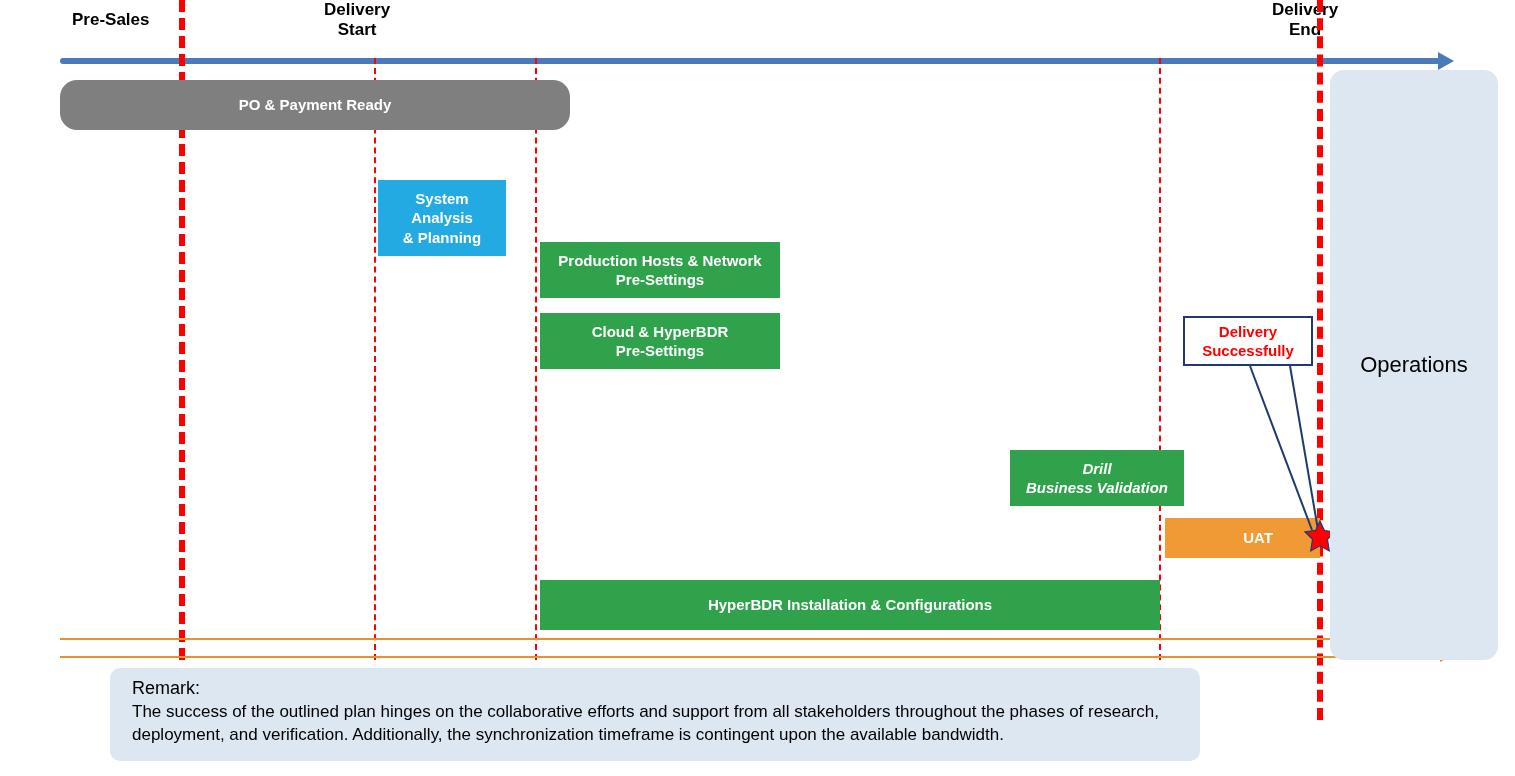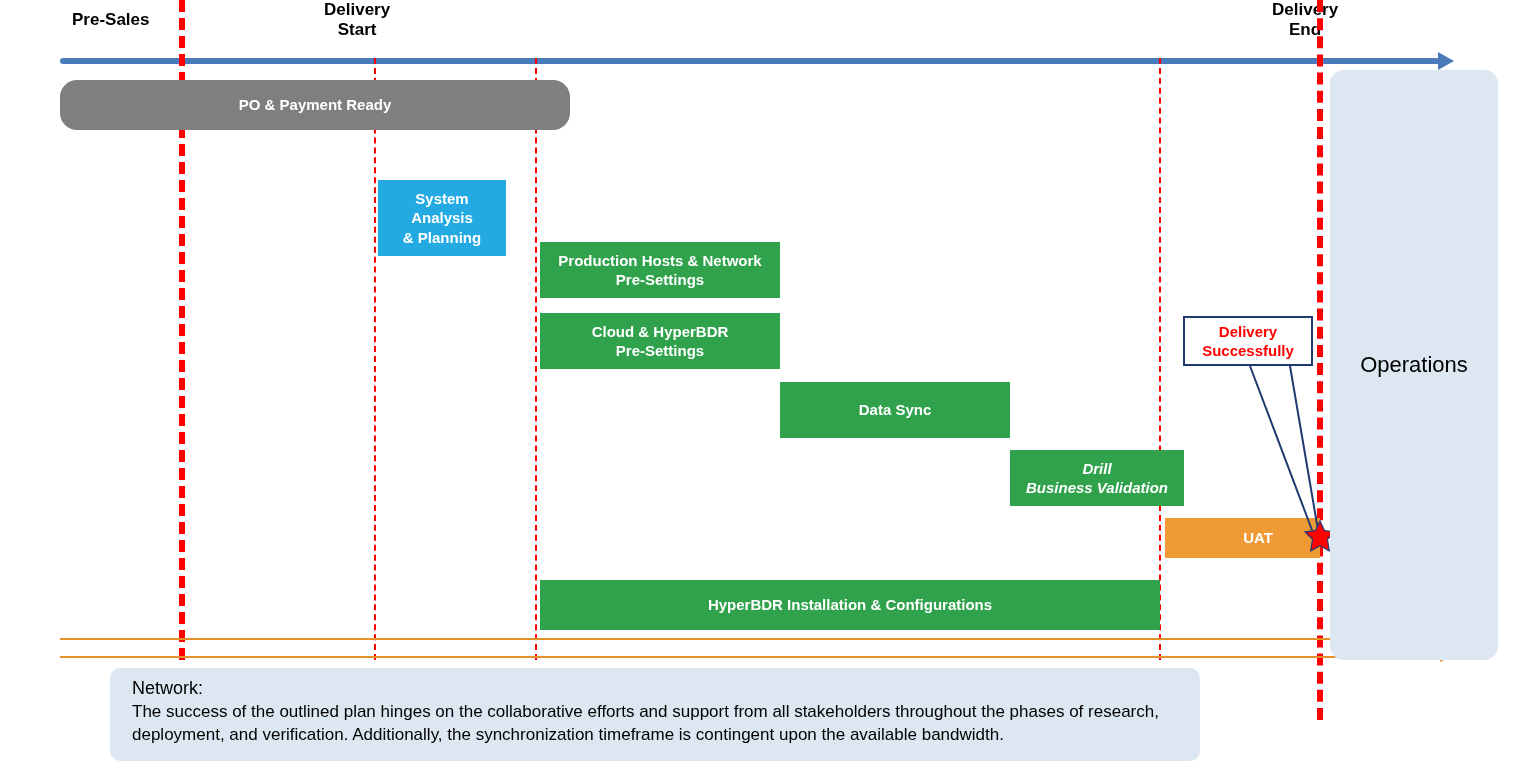--- a/index.html
+++ b/index.html
@@ -165,21 +165,20 @@
   <div class="vline vline-thin" style="left:1159px; height:602px;"></div>
   <div class="vline vline-thick" style="left:1317px; height:720px; top:0;"></div>
 
   <div class="bar bar-gray" style="left:60px;   top:80px;  width:510px; height:50px;border-radius:17px;">PO &amp; Payment Ready</div>
   <div class="bar bar-blue" style="left:378px;  top:180px; width:128px; height:76px;">System Analysis
 &amp; Planning</div>
   <div class="bar bar-green" style="left:540px;  top:242px; width:240px; height:56px;">Production Hosts &amp; Network
 Pre-Settings</div>
   <div class="bar bar-green" style="left:540px;  top:313px; width:240px; height:56px;">Cloud &amp; HyperBDR
 Pre-Settings</div>
-  <div class="bar bar-green" style="left:780px;  top:382px; width:230px; height:56px;">Data Sync</div>
   <div class="bar bar-green" style="left:1010px; top:450px; width:174px; height:56px;font-style:italic;">Drill
 Business Validation</div>
   <div class="bar bar-orange" style="left:1165px; top:518px; width:155px; height:40px;">UAT</div>
   <div class="bar bar-green" style="left:540px;  top:580px; width:620px; height:50px;">HyperBDR Installation &amp; Configurations</div>
 
   <svg style="position:absolute; left:0; top:0; width:1515px; height:776px; pointer-events:none;">
     <line x1="1250" y1="366" x2="1312" y2="530" stroke="#203a6f" stroke-width="2"></line>
     <line x1="1290" y1="366" x2="1318" y2="530" stroke="#203a6f" stroke-width="2"></line>
   </svg>
 
@@ -191,17 +190,17 @@
         <path fill="#ff0000" stroke="#1a3a7a" stroke-width="0.8" d="M12 2l2.95 6.35L22 9.3l-5 4.87L18.18 22 12 18.56 5.82 22 7 14.17 2 9.3l7.05-1L12 2z"></path>
       </svg>
   </div>
 
   <div class="orange-line" style="left:60px; top:638px; width:1380px;"></div>
   <div class="orange-line" style="left:60px; top:656px; width:1380px;"></div>
 
   <div class="ops-panel" style="left:1330px; top:70px; width:168px; height:590px;">Operations</div>
 
   <div class="remark" style="left:110px; top:668px; width:1090px;">
-    <div class="title">Network:</div>
+    <div class="title">Remark:</div>
     <div class="body">The success of the outlined plan hinges on the collaborative efforts and support from all stakeholders throughout the phases of research, deployment, and verification. Additionally, the synchronization timeframe is contingent upon the available bandwidth.</div>
   </div>
 
 </div>
 
 </body></html>

